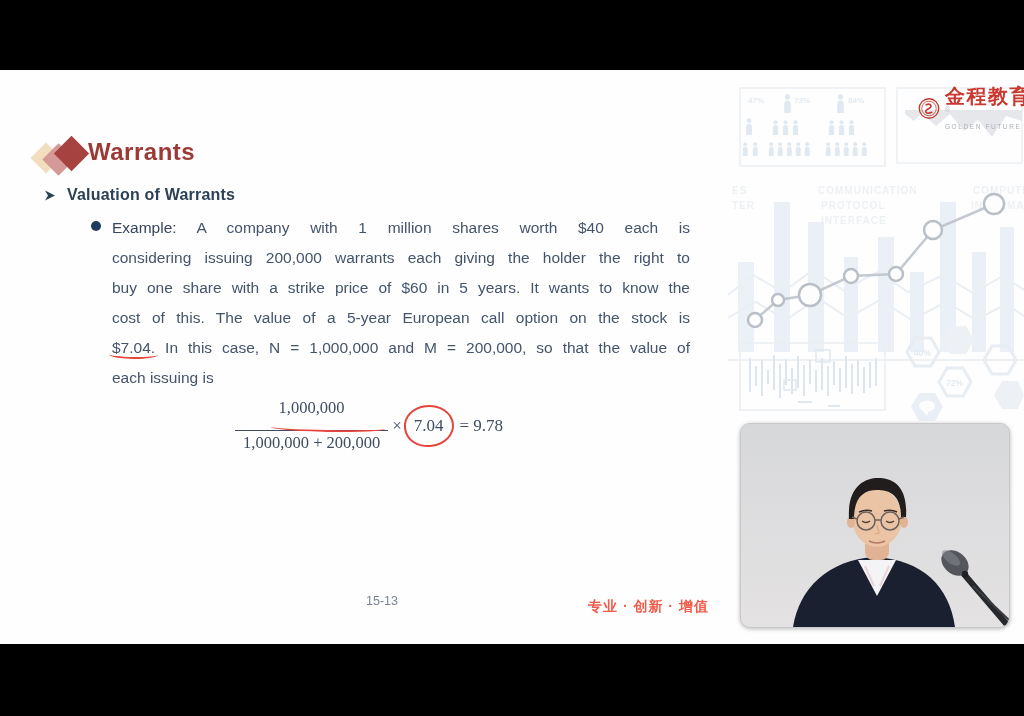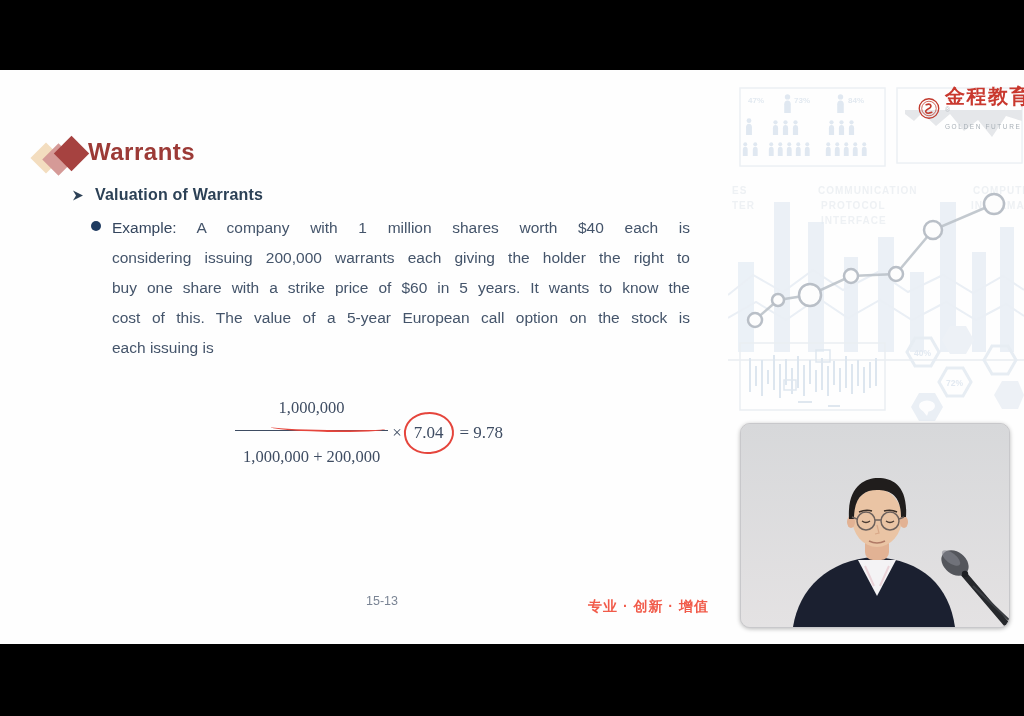--- a/index.html
+++ b/index.html
@@ -20,21 +20,21 @@
   .logo-cn{font-size:20px;font-weight:bold;color:#C9382E;letter-spacing:1.5px;white-space:nowrap;}
   .logo-mark{font-size:7px;color:#b7bcc2;vertical-align:top;font-weight:normal;}
   .logo-en{font-size:6.5px;color:#A9B1B8;letter-spacing:1.6px;margin-top:2px;}
 
   
   .title-icon{position:absolute;left:28px;top:58px;z-index:2;}
   .page-title{position:absolute;left:88px;top:68px;font-size:24px;font-weight:bold;
               color:#9C3A36;letter-spacing:.5px;z-index:2;}
 
   
-  .heading-row{position:absolute;left:72px;top:116px;display:flex;align-items:center;gap:11px;z-index:2;}
+  .heading-row{position:absolute;left:44px;top:116px;display:flex;align-items:center;gap:11px;z-index:2;}
   .heading-txt{font-size:16px;font-weight:bold;color:#2C4156;letter-spacing:.2px;}
 
   
   .bullet-dot{position:absolute;left:91px;top:151px;width:10px;height:10px;border-radius:50%;
               background:#1F3B60;z-index:2;}
   .para{position:absolute;left:112px;top:143px;width:578px;z-index:2;
         font-size:15.5px;color:#44546A;line-height:30px;}
   .jline{text-align:justify;text-align-last:justify;}
   .lastline{text-align-last:left;}
   .b{font-weight:normal;color:#35465E;}
@@ -42,21 +42,21 @@
   .annot::after{content:"";position:absolute;left:-3px;right:-3px;bottom:-3px;height:7px;
                 border-bottom:2.5px solid #E5453C;border-radius:50%;transform:rotate(.6deg);}
 
   
   .formula{position:absolute;left:235px;top:328px;display:inline-flex;align-items:center;gap:4px;
            font-family:"Liberation Serif",serif;color:#3E4C62;z-index:2;}
   .frac{display:inline-flex;flex-direction:column;align-items:center;}
   .num{font-size:16.5px;position:relative;padding:0 6px 12px;}
   .num::after{content:"";position:absolute;left:-2px;right:-34px;bottom:-2px;height:6px;
               border-bottom:2.5px solid #E5453C;border-radius:50%;transform:rotate(1deg);}
-  .den{font-size:16.5px;border-top:1.5px solid #3E4C62;padding:16px 8px 0;}
+  .den{font-size:16.5px;border-top:1.5px solid #3E4C62;padding:2px 8px 0;}
   .f-op{font-size:17px;}
   .circled{font-size:17px;position:relative;margin:0 10px 0 6px;padding:10px 2px;}
   .circled::before{content:"";position:absolute;inset:-1px -8px;border:2.5px solid #E5453C;
                    border-radius:48% 52% 50% 50%;transform:rotate(-6deg);}
 
   
   .page-num{position:absolute;left:342px;top:524px;width:80px;text-align:center;
             font-size:12.5px;color:#7A8494;z-index:2;}
   .slogan{position:absolute;left:588px;top:528px;font-size:14px;font-weight:bold;
           color:#F15B4A;letter-spacing:1px;z-index:2;white-space:nowrap;}
@@ -200,20 +200,24 @@
 
     <span class="bullet-dot"></span>
     <div class="para">
       <div class="jline">
         <span class="b">Example:</span>
         <span>A company with 1 million shares worth $40 each is</span>
       </div>
       <div class="jline">considering issuing 200,000 warrants each giving the holder the right to</div>
       <div class="jline">buy one share with a strike price of $60 in 5 years. It wants to know the</div>
       <div class="jline">cost of this. The value of a 5-year European call option on the stock is</div>
+      <div class="jline">
+        <span class="annot">$7.04.</span>
+        <span>In this case, N = 1,000,000 and M = 200,000, so that the value of</span>
+      </div>
       <div class="jline lastline">each issuing is</div>
     </div>
 
     <div class="formula">
       <span class="frac">
         <span class="num">1,000,000</span>
         <span class="den">1,000,000 + 200,000</span>
       </span>
       <span class="f-op">×</span>
       <span class="circled">7.04</span>

